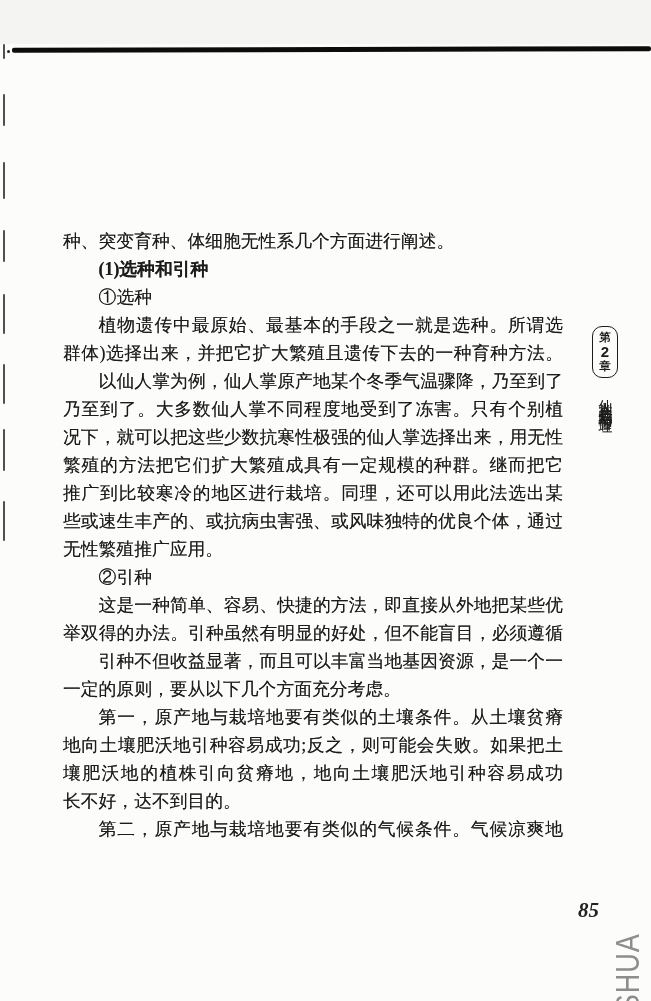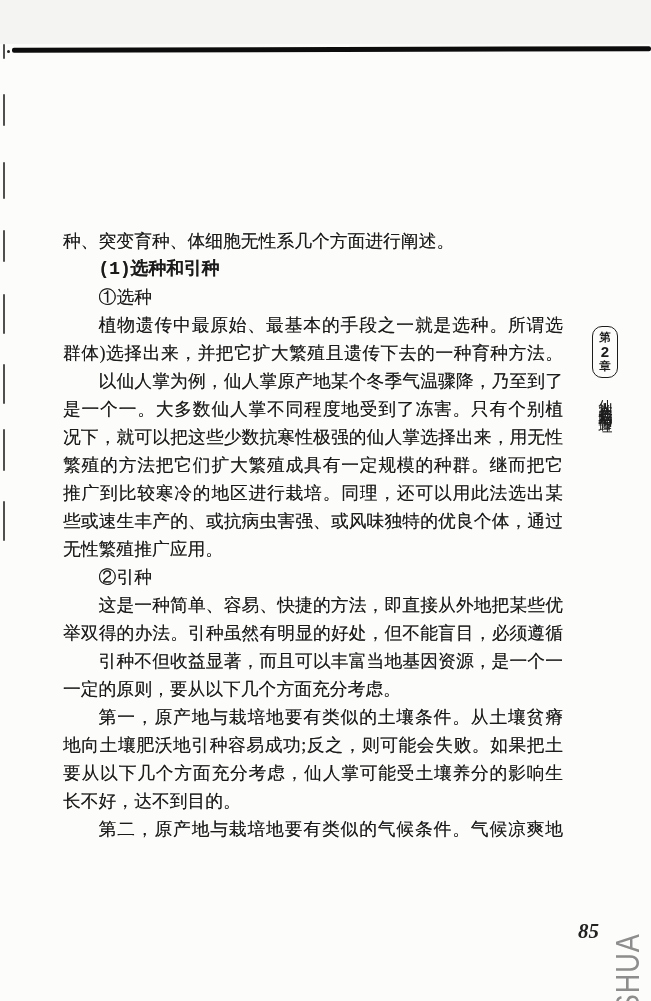--- a/index.html
+++ b/index.html
@@ -31,42 +31,42 @@
     text-shadow:0 0 0.5px rgba(20,20,20,0.6);
   }
   .line{height:28px;white-space:nowrap;}
   .line.full{
     white-space:normal;
     text-align:justify;
     text-align-last:justify;
     text-justify:inter-ideograph;
   }
   .line.indent{padding-left:35.6px;}
-  .line.bold{font-weight:bold;font-family:Liberation Mono, monospace;}
+  .line.bold{font-weight:bold;}
   
   .chapter-badge{
     position:absolute;left:592px;top:282px;width:24px;height:50px;
     border:1.5px solid #1c1c1c;border-radius:10px;
     display:flex;flex-direction:column;align-items:center;justify-content:center;
     background:#fcfcfa;
   }
   .chapter-badge .b-ch{font-size:11.5px;font-weight:bold;line-height:13px;}
   .chapter-badge .b-num{
     font-size:15px;font-weight:bold;line-height:16px;
     font-family:"Liberation Sans","DejaVu Sans",sans-serif;
   }
   .chapter-title{
     position:absolute;left:596px;top:344px;height:160px;
     writing-mode:vertical-rl;text-orientation:upright;
     font-size:14px;letter-spacing:2.5px;color:#1c1c1c;
     text-shadow:0 0 0.4px rgba(20,20,20,0.5);
   }
   
   .page-number{
-    position:absolute;left:578px;top:875px;
+    position:absolute;left:578px;top:854px;
     font-style:italic;font-weight:600;font-size:21px;color:#222;
   }
   .watermark{
     position:absolute;left:608px;top:888px;width:40px;height:104px;
     display:flex;align-items:center;justify-content:center;
   }
   .watermark span{
     transform:rotate(-90deg) scaleY(1.25);
     font-family:"Liberation Sans","DejaVu Sans",sans-serif;
     font-size:27px;letter-spacing:1px;color:#8d8d8d;white-space:nowrap;
@@ -90,34 +90,34 @@
       <div class="edge-seg" style="top: 457px; height: 40px;"></div>
     </div>
 
   <main class="text-column" id="text-column">
       <div class="line">种、突变育种、体细胞无性系几个方面进行阐述。</div>
       <div class="line indent bold">(1)选种和引种</div>
       <div class="line indent">①选种</div>
       <div class="line indent full">植物遗传中最原始、最基本的手段之一就是选种。所谓选</div>
       <div class="line full">群体)选择出来，并把它扩大繁殖且遗传下去的一种育种方法。</div>
       <div class="line indent full">以仙人掌为例，仙人掌原产地某个冬季气温骤降，乃至到了</div>
-      <div class="line full">是一个一。大多数仙人掌不同程度地受到了冻害。只有个别植</div>
+      <div class="line full">乃至到了。大多数仙人掌不同程度地受到了冻害。只有个别植</div>
       <div class="line full">况下，就可以把这些少数抗寒性极强的仙人掌选择出来，用无性</div>
       <div class="line full">繁殖的方法把它们扩大繁殖成具有一定规模的种群。继而把它</div>
       <div class="line full">推广到比较寒冷的地区进行栽培。同理，还可以用此法选出某</div>
       <div class="line full">些或速生丰产的、或抗病虫害强、或风味独特的优良个体，通过</div>
       <div class="line">无性繁殖推广应用。</div>
       <div class="line indent">②引种</div>
       <div class="line indent full">这是一种简单、容易、快捷的方法，即直接从外地把某些优</div>
       <div class="line full">举双得的办法。引种虽然有明显的好处，但不能盲目，必须遵循</div>
       <div class="line indent full">引种不但收益显著，而且可以丰富当地基因资源，是一个一</div>
       <div class="line">一定的原则，要从以下几个方面充分考虑。</div>
       <div class="line indent full">第一，原产地与栽培地要有类似的土壤条件。从土壤贫瘠</div>
       <div class="line full">地向土壤肥沃地引种容易成功;反之，则可能会失败。如果把土</div>
-      <div class="line full">要从以下几个方面充分考虑，仙人掌可能受土壤养分的影响生</div>
+      <div class="line full">壤肥沃地的植株引向贫瘠地，地向土壤肥沃地引种容易成功</div>
       <div class="line">长不好，达不到目的。</div>
       <div class="line indent full">第二，原产地与栽培地要有类似的气候条件。气候凉爽地</div>
     </main>
 
   <aside>
     <div class="chapter-badge">
       <span class="b-ch">第</span>
       <span class="b-num">2</span>
       <span class="b-ch">章</span>
     </div>

